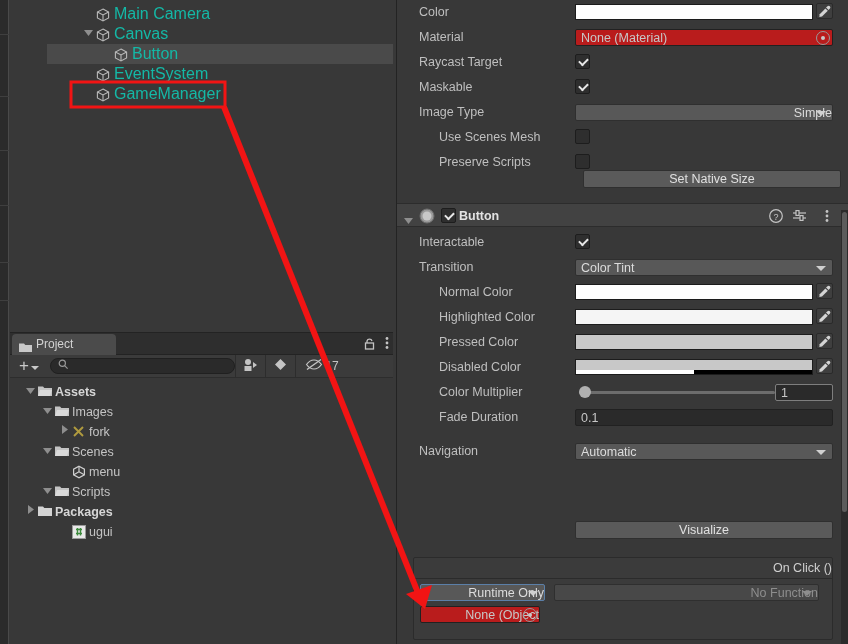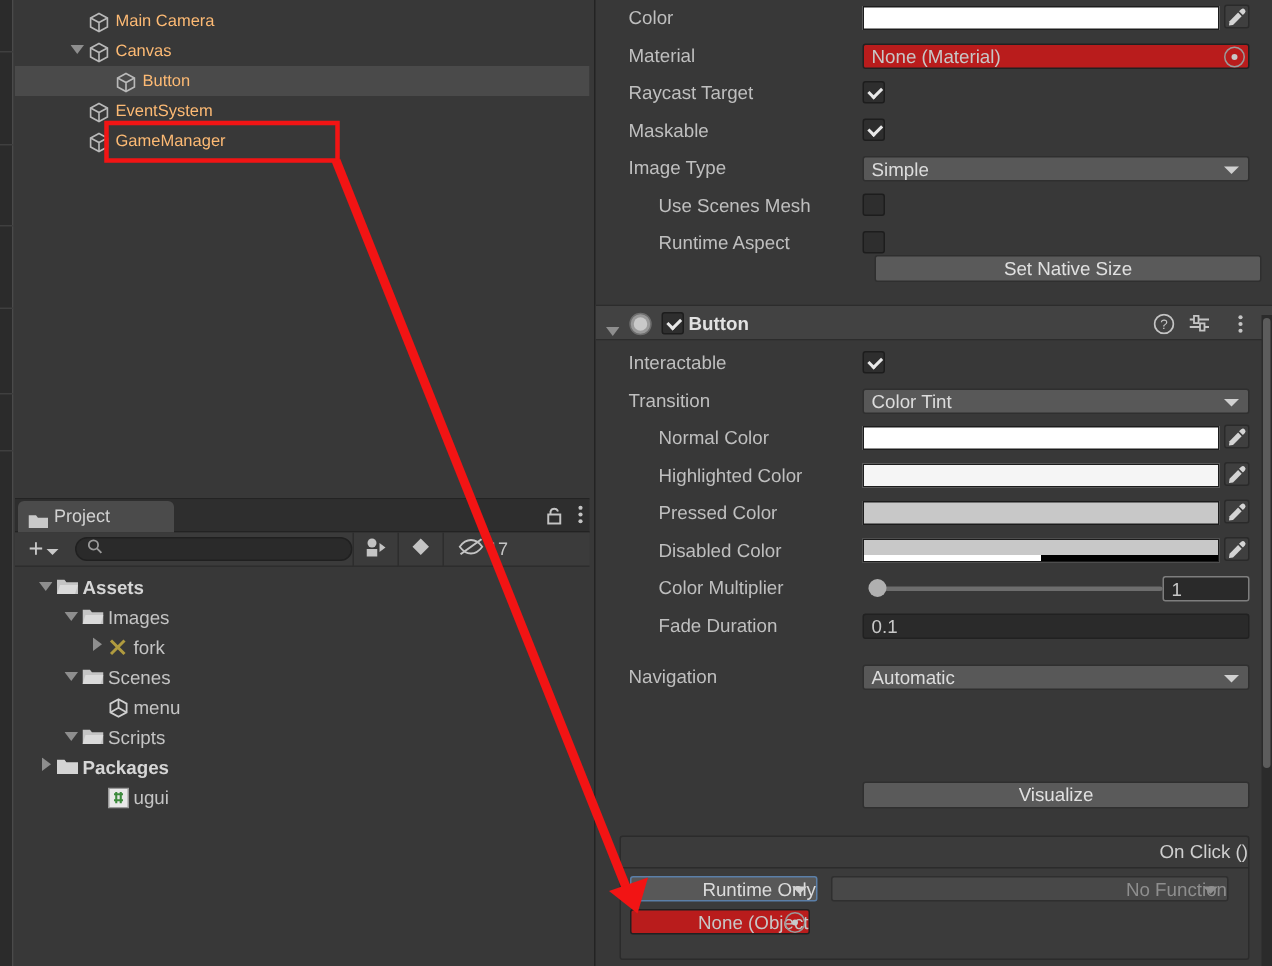--- a/index.html
+++ b/index.html
@@ -24,22 +24,23 @@
   }
 
   
   .hierarchy {
     position: absolute; left: 10px; top: 0; width: 383px; height: 331px;
     background: #383838;
     overflow: hidden;
   }
   .hier-row {
     position: relative; height: 20px; line-height: 20px;
-    white-space: nowrap; font-size: 11px; color: #fdba74;
+    white-space: nowrap; font-size: 16px; color: #14b8a6;
     padding-left: 0;
+    margin-left: 37px;
   }
   .hier-row.selected { background: #4a4a4a; }
   .hier-row .foldout {
     display:inline-block; width: 13px; text-align:center; vertical-align: top;
     color: #9a9a9a; font-size: 8px; line-height: 20px;
   }
   .hier-row .goicon {
     display:inline-block; width: 16px; height:20px; vertical-align: top;
     position: relative;
   }
@@ -365,32 +366,32 @@
           </div>
         </div>
         <div class="row">
           <div class="rl">Maskable</div>
           <div class="rf" style="top: 4px;">
             <div class="chk on"></div>
           </div>
         </div>
         <div class="row">
           <div class="rl">Image Type</div>
-          <div class="rf" style="top: 4px;">
+          <div class="rf" style="top: 4px; text-align: right;">
             <div class="popup" style="width:258px"><span>Simple</span><span class="caret"></span></div>
           </div>
         </div>
         <div class="row">
           <div class="rl ind">Use Scenes Mesh</div>
           <div class="rf" style="top: 4px;">
             <div class="chk"></div>
           </div>
         </div>
         <div class="row">
-          <div class="rl ind">Runtime Aspect</div>
+          <div class="rl ind">Preserve Scripts</div>
           <div class="rf" style="top: 4px;">
             <div class="chk"></div>
           </div>
         </div>
       </div>
 
     <div style="position:absolute; left:186px; top:170px; width:258px;" class="btnw">Set Native Size</div>
 
     <div class="comp-header" style="position:absolute;left:0;top:203px;width:452px">
       <span style="position:absolute;left:7px;top:9px">

